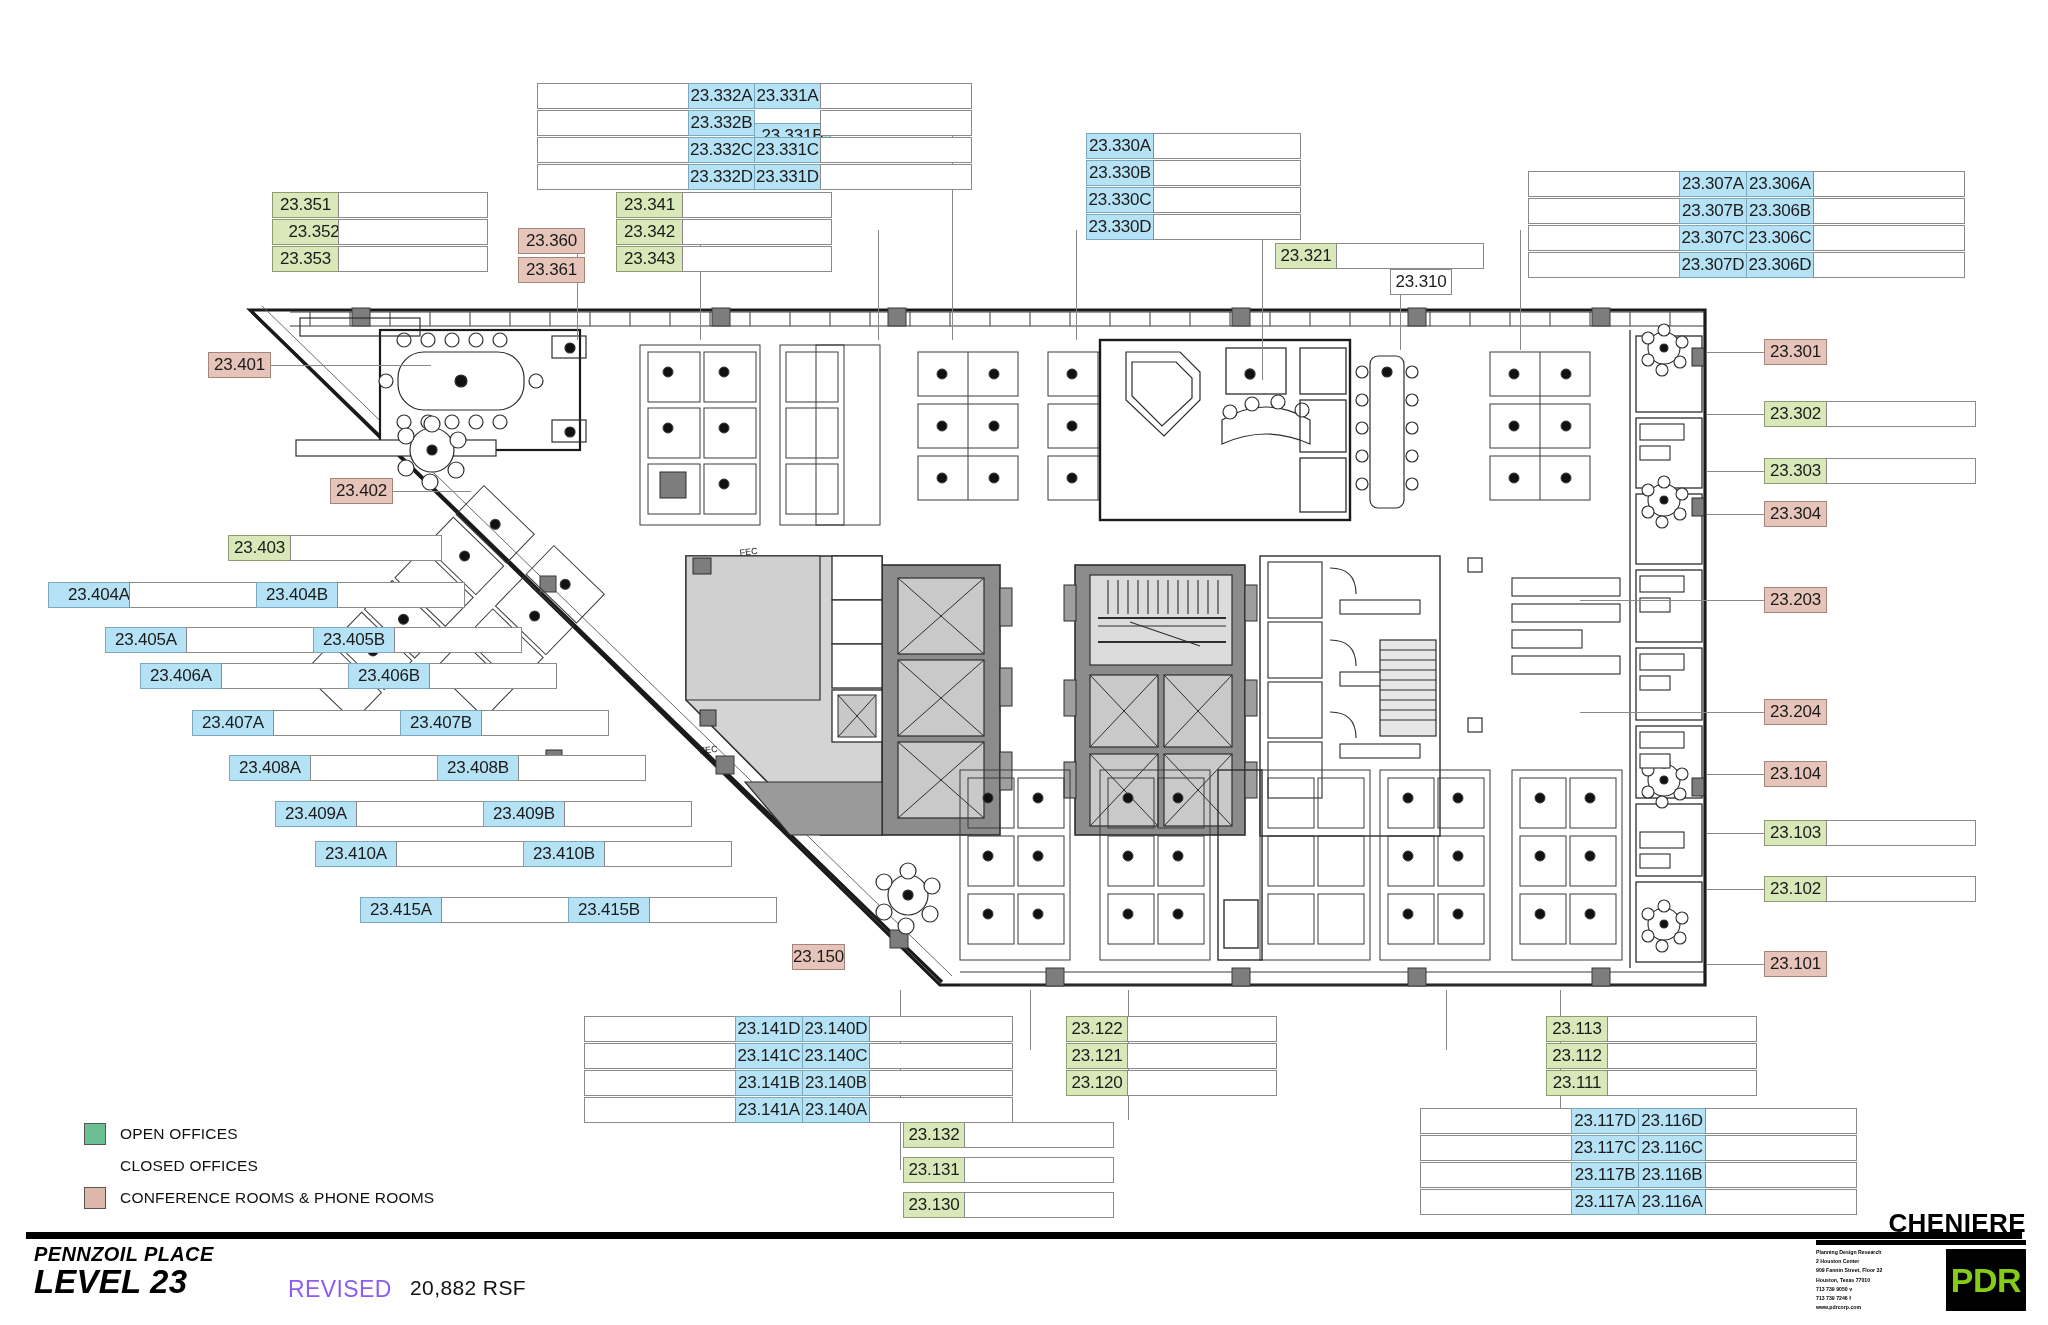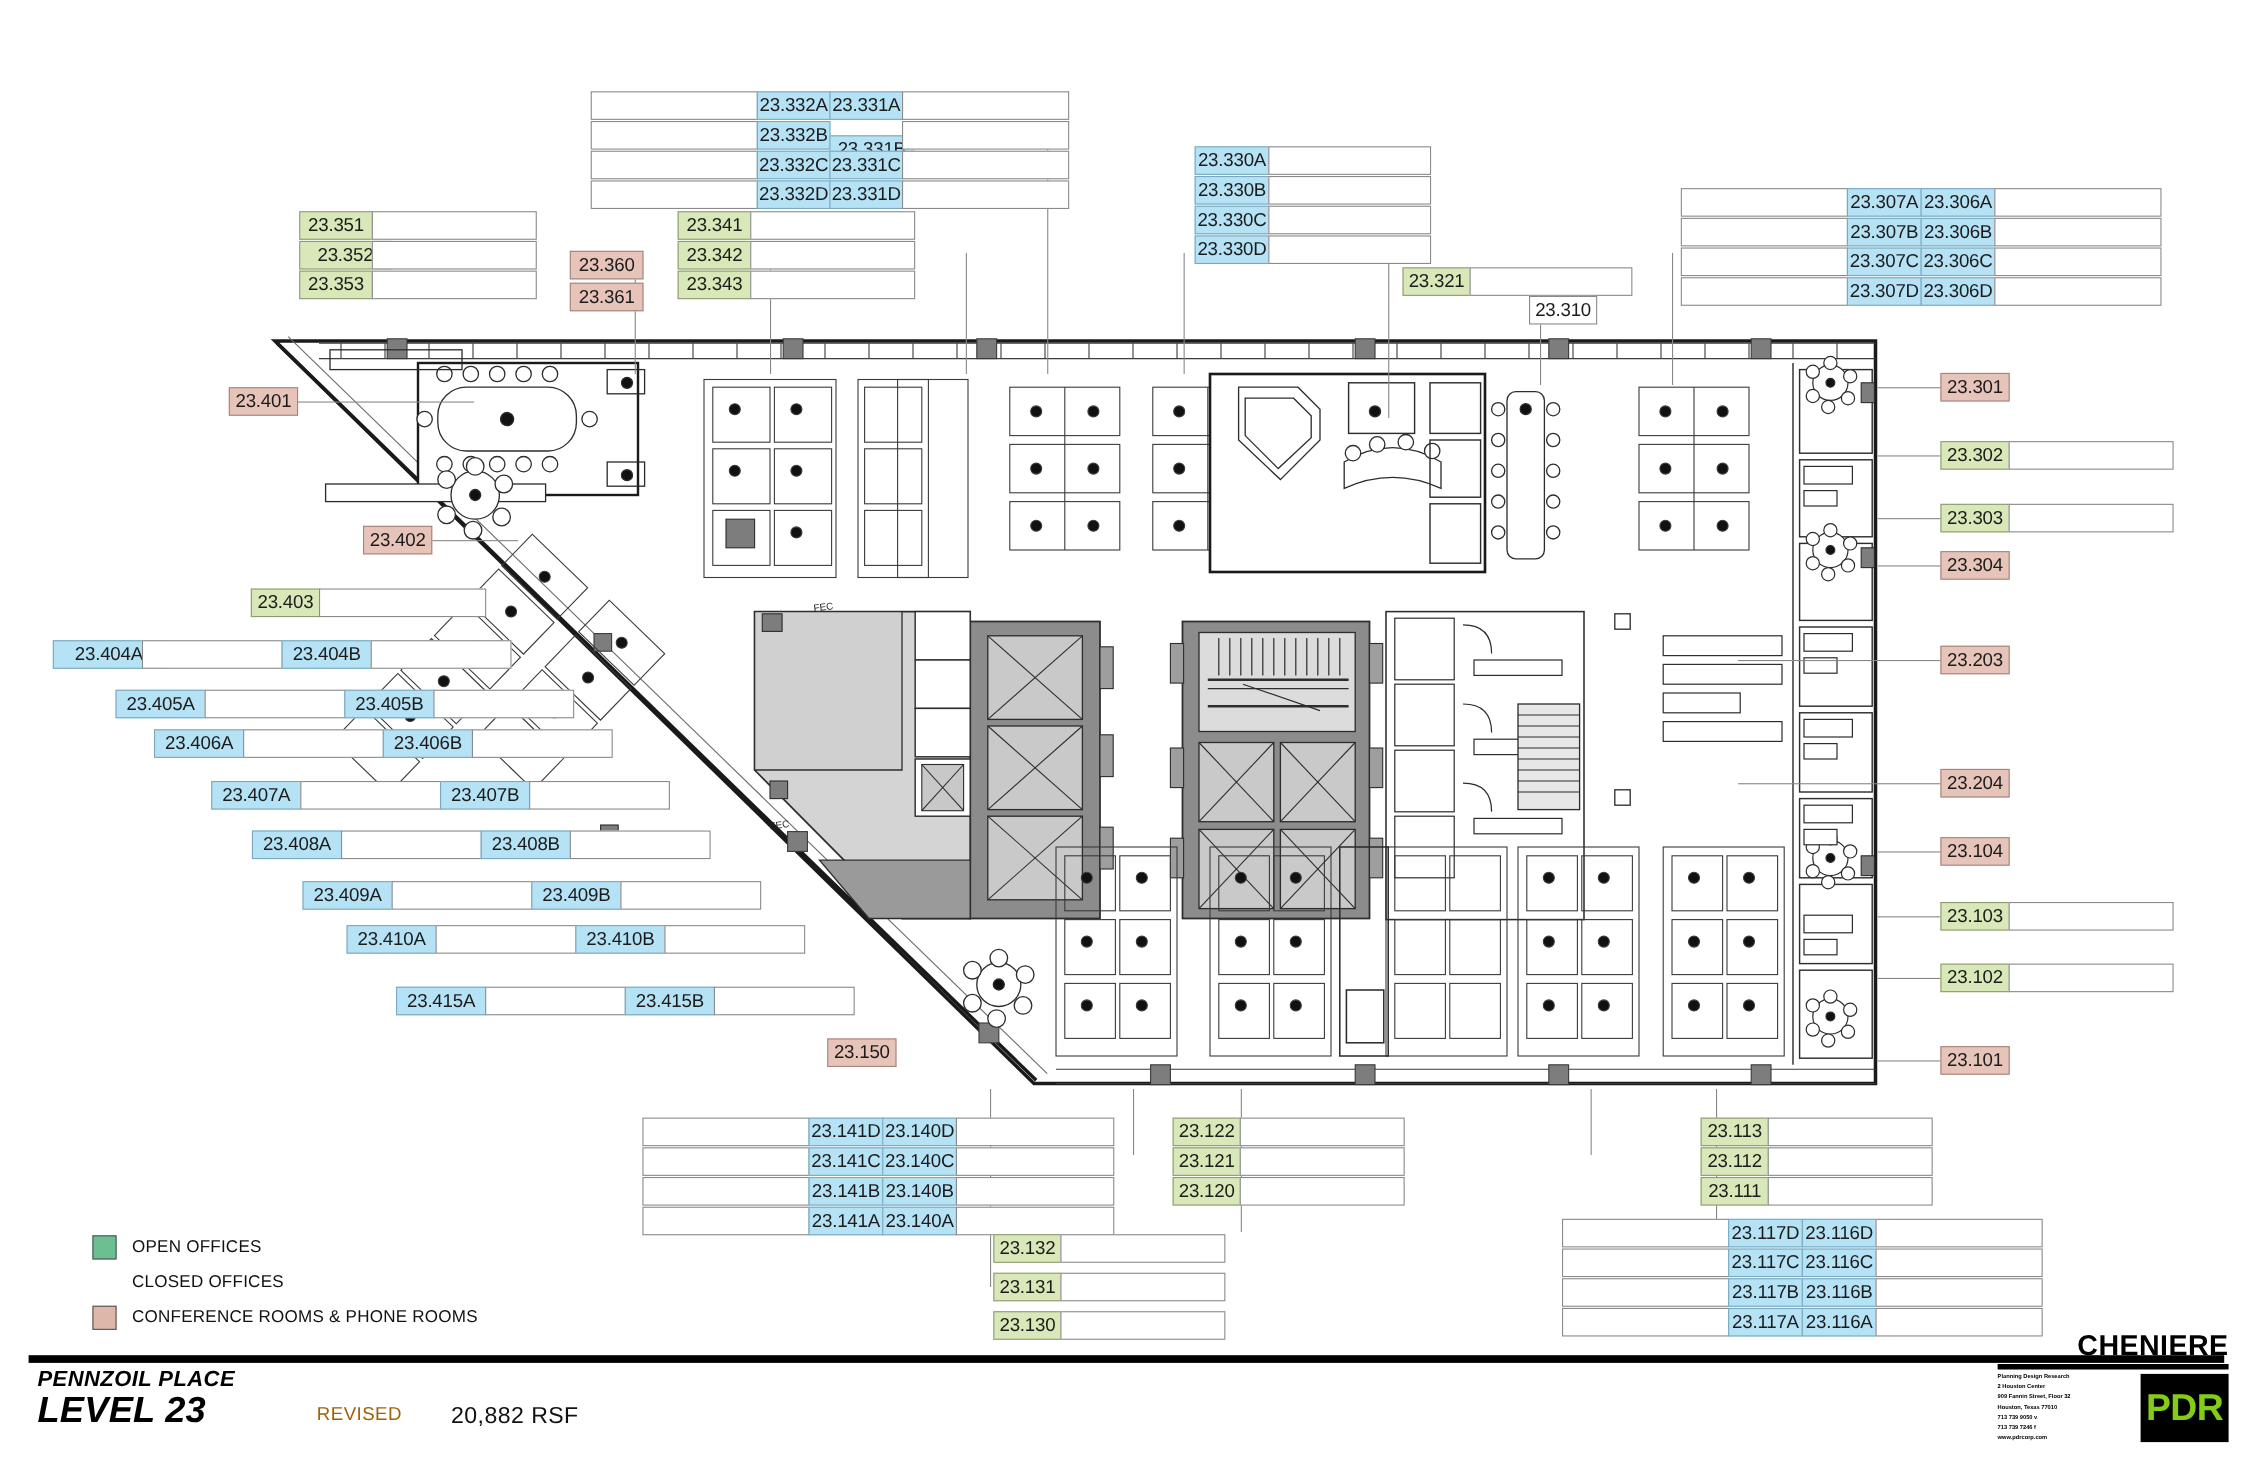--- a/index.html
+++ b/index.html
@@ -101,22 +101,22 @@
     font-weight: bold;
     font-style: italic;
     letter-spacing: 0.2px;
     color: #000;
     line-height: 34px;
     margin-top: -1px;
   }
   #title-mid {
     position: absolute;
     left: 288px; top: 1276px;
-    font-size: 17px;
-    color: #a16207;
+    font-size: 23px;
+    color: #8b5cf6;
     letter-spacing: 0.4px;
   }
   #title-rsf {
     position: absolute;
     left: 410px; top: 1276px;
     font-size: 21px;
     color: #111;
     letter-spacing: 0.4px;
   }
 
@@ -865,21 +865,21 @@
     <div class="tag blue" style="left:523px; top:841px; width:82px;">23.410B</div>
     <div class="tag plain" style="left:604px; top:841px; width:128px;"></div>
 
     <div class="tag blue" style="left:360px; top:897px; width:82px;">23.415A</div>
     <div class="tag plain" style="left:441px; top:897px; width:128px;"></div>
     <div class="tag blue" style="left:568px; top:897px; width:82px;">23.415B</div>
     <div class="tag plain" style="left:649px; top:897px; width:128px;"></div>
   </div>
 
   <div>
-    <div class="tag pink" style="left:752px; top:944px; width:63px;">23.150</div>
+    <div class="tag pink" style="left:792px; top:944px; width:53px;">23.150</div>
   </div>
 
   <div>
     <div class="ln h" style="left:1707px; top:352px; width:58px;"></div>
     <div class="tag pink" style="left:1764px; top:339px; width:63px;">23.301</div>
 
     <div class="ln h" style="left:1707px; top:414px; width:58px;"></div>
     <div class="tag green" style="left:1764px; top:401px; width:63px;">23.302</div>
     <div class="tag plain" style="left:1826px; top:401px; width:150px;"></div>
 

